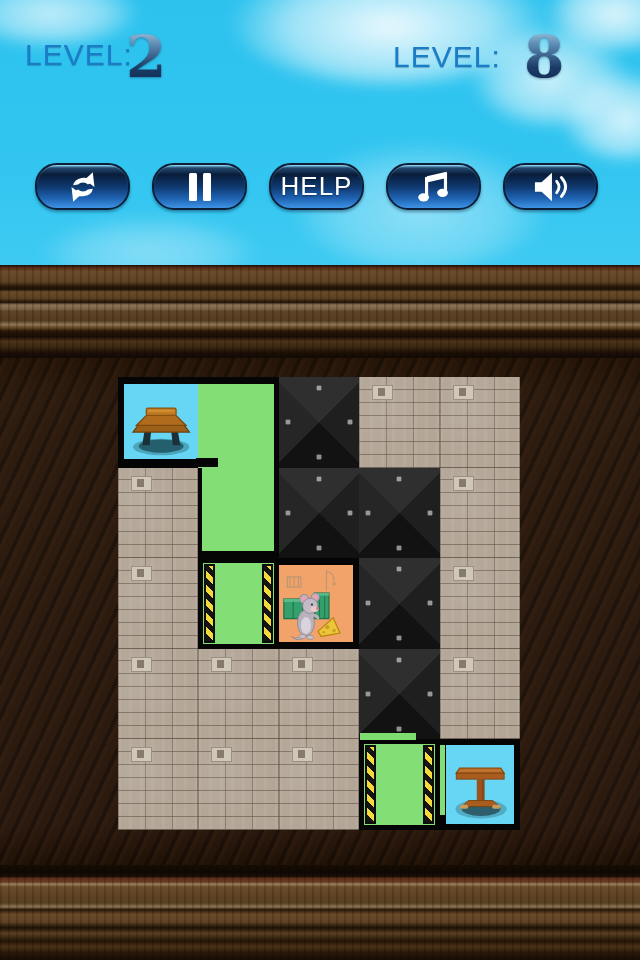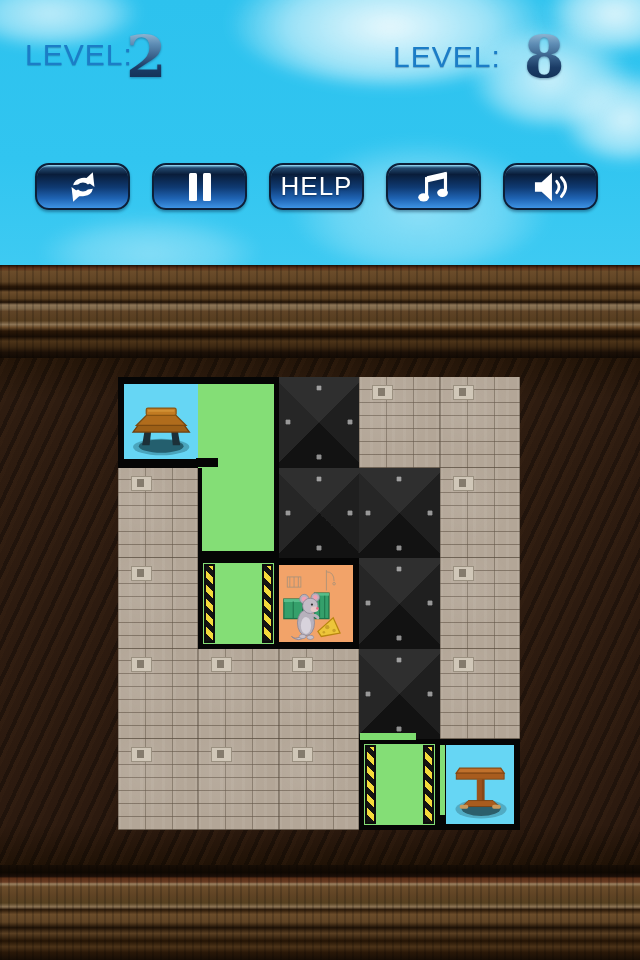--- a/index.html
+++ b/index.html
@@ -26,21 +26,21 @@
   .mov{left:393px;top:40px;}
   .hud-value{position:absolute;font-family:"DejaVu Serif",serif;font-weight:bold;font-size:58px;line-height:1;
              background:linear-gradient(180deg,#a8cbe2 0%,#5d8cb4 28%,#1b3c66 68%,#0e2a4e 100%);
              -webkit-background-clip:text;background-clip:text;color:transparent;
              filter:drop-shadow(0 1px 1px rgba(10,40,80,.4));}
   .lvl-v{left:126px;top:28px;}
   .mov-v{left:524px;top:28px;}
 
   
   .toolbar{position:absolute;left:35px;top:163px;width:568px;display:flex;gap:22px;}
-  .btn{width:95px;height:47px;border-radius:14px;box-sizing:border-box;
+  .btn{width:95px;height:47px;border-radius:22px;box-sizing:border-box;
        border:2px solid #0c1f38;cursor:pointer;
        background:linear-gradient(180deg,#8fd8f4 0%,#23486e 7%,#091d3a 22%,#0f3a72 52%,#1f64b4 78%,#3e93e4 100%);
        box-shadow:0 2px 3px rgba(0,30,60,.4), inset 0 1px 0 rgba(160,220,250,.35);
        display:flex;align-items:center;justify-content:center;}
   .btn svg{display:block;}
   .btn-label{color:#ffffff;font-size:26px;font-weight:500;letter-spacing:1px;
              text-shadow:0 1px 2px rgba(0,20,40,.5);}
 
   
   .wood-top{position:absolute;left:0;top:265px;width:640px;height:93px;

